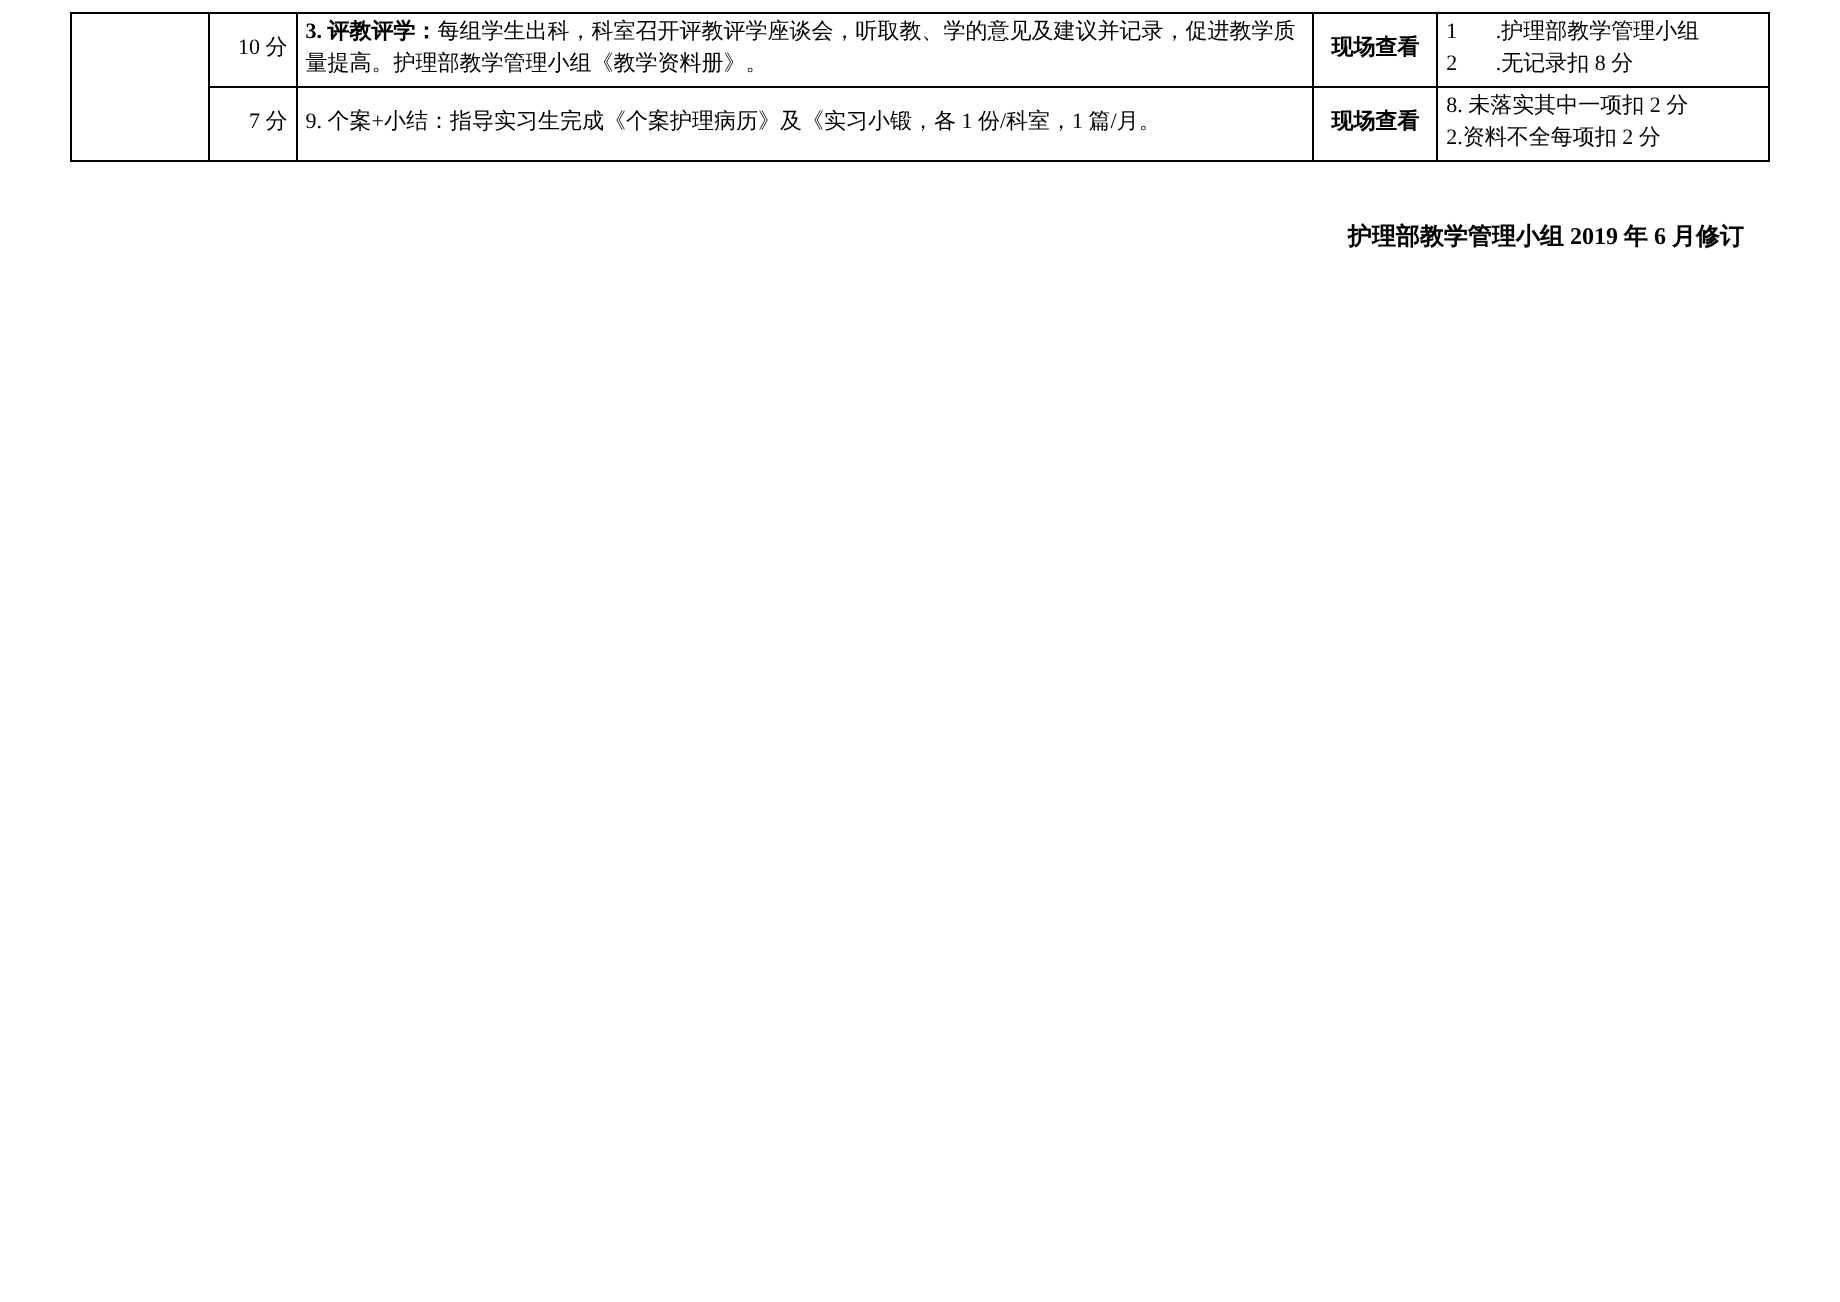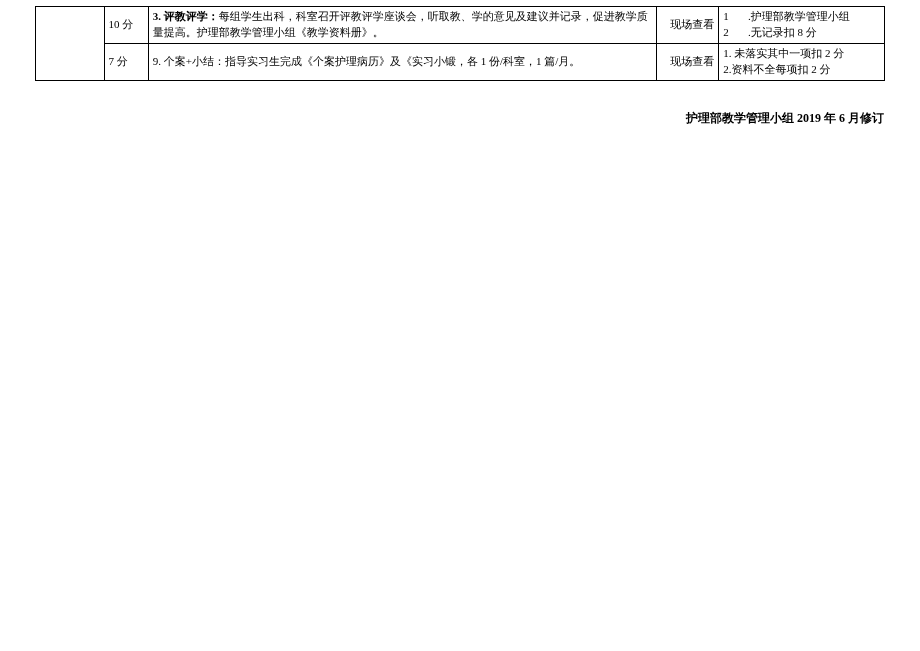--- a/index.html
+++ b/index.html
@@ -30,38 +30,39 @@
       vertical-align: middle;
       line-height: 1.45;
       font-size: 11px;
     }
     .col-empty {
       width: 62px;
       border-left: 1px solid #000;
     }
     .col-score {
       width: 40px;
-      text-align: left;
+      text-align: right;
     }
     .col-desc {
       width: 460px;
     }
     .col-method {
       width: 56px;
-      text-align: right;
+      text-align: center;
+      font-weight: bold;
     }
     .col-criteria {
       width: 150px;
     }
     .bold {
       font-weight: bold;
     }
     .footer-note {
       position: absolute;
-      right: 36px;
+      right: 48px;
       top: 110px;
       font-size: 12px;
       font-weight: bold;
       font-family: "SimSun", "宋体", serif;
     }
   </style>
 </head>
 <body>
 
 <div class="table-wrap">
@@ -77,21 +78,21 @@
       <td class="col-criteria">
         <div><span>1</span>&nbsp;&nbsp;&nbsp;&nbsp;&nbsp;&nbsp;&nbsp;<span>.护理部教学管理小组</span></div>
         <div><span>2</span>&nbsp;&nbsp;&nbsp;&nbsp;&nbsp;&nbsp;&nbsp;<span>.无记录扣 8 分</span></div>
       </td>
     </tr>
     <tr>
       <td class="col-score">7 分</td>
       <td class="col-desc">9. 个案+小结：指导实习生完成《个案护理病历》及《实习小锻，各 1 份/科室，1 篇/月。</td>
       <td class="col-method">现场查看</td>
       <td class="col-criteria">
-        <div>1. 未落实其中一项扣 2 分</div>
+        <div>8. 未落实其中一项扣 2 分</div>
         <div>2.资料不全每项扣 2 分</div>
       </td>
     </tr>
   </tbody>
     </table>
 </div>
 
 <div class="footer-note">护理部教学管理小组 2019 年 6 月修订</div>
 
 </body></html>

